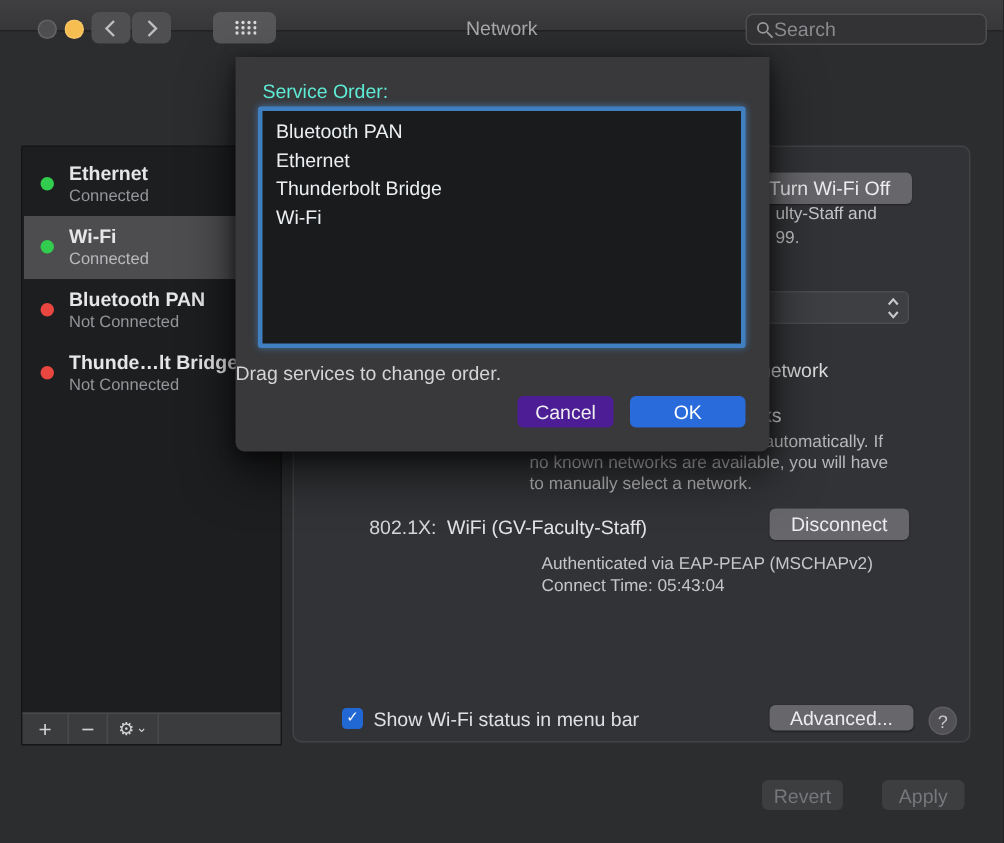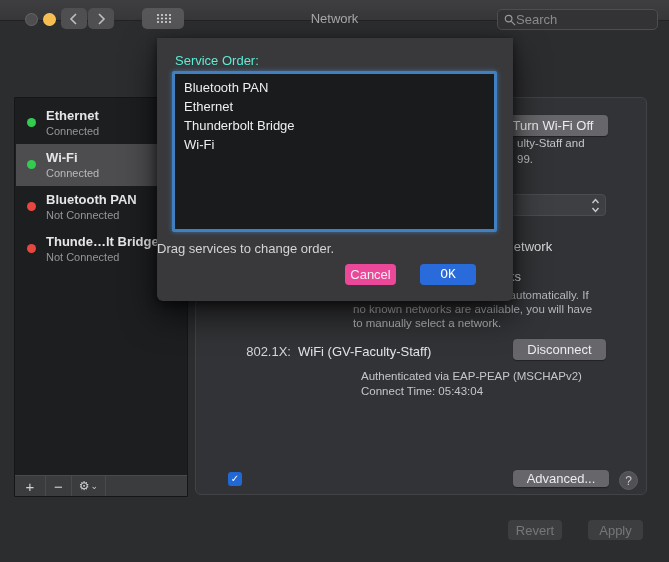--- a/index.html
+++ b/index.html
@@ -108,22 +108,22 @@
     background:#1a1b1d; border:3px solid #4080c0; border-radius:2px;
     box-shadow:0 0 5px rgba(70,140,210,0.65);
     padding:4px 0;
   }
   .dlg-item { font-size:13px; color:#eceff1; line-height:19px; padding-left:9px; }
   .dlg-hint { position:absolute; left:0; right:0; top:203px; text-align:left; font-size:13px; color:#d4d4d6; }
   .dlg-btn {
     position:absolute; top:226px; height:21px; border-radius:4px; font-size:13px;
     display:flex; align-items:center; justify-content:center;
   }
-  .dlg-cancel { left:188px; width:51px; background:#ec4899; color:#f0f0f2;text-align:center; }
-  .dlg-ok { left:263px; width:56px; background:#2a6bdb; color:#ffffff;font-family:Liberation Mono, monospace; }
+  .dlg-cancel { left:188px; width:64px; background:#4c1d95; color:#f0f0f2;text-align:center; }
+  .dlg-ok { left:263px; width:77px; background:#2a6bdb; color:#ffffff; }
 </style>
 </head>
 <body>
 
 <div id="window">
 
   <div class="titlebar">
     <span class="tl close"></span>
     <span class="tl min"></span>
     <span class="tl zoomb"></span>
@@ -236,20 +236,21 @@
     <div class="btn abs" style="left:317px;top:241px;width:93px;height:21px;">
       <span>Disconnect</span>
     </div>
 
     <div class="abs small-txt" style="left:165px;top:272px;">Authenticated via EAP-PEAP (MSCHAPv2)</div>
     <div class="abs small-txt" style="left:165px;top:287px;">Connect Time: 05:43:04</div>
 
     <div class="checkbox" style="left:32px;top:374px;">
       <span>✓</span>
     </div>
+    <div class="abs label13" style="left:53px;top:374px;color:#e0e0e2;">Show Wi-Fi status in menu bar</div>
 
     <div class="btn abs" style="left:317px;top:372px;width:96px;height:17px;">
       <span>Advanced...</span>
     </div>
     <div class="helpbtn" style="left:423px;top:373px;">
       <span>?</span>
     </div>
   </div>
 
   <div class="ft-btn" style="left:508px;width:54px;">

